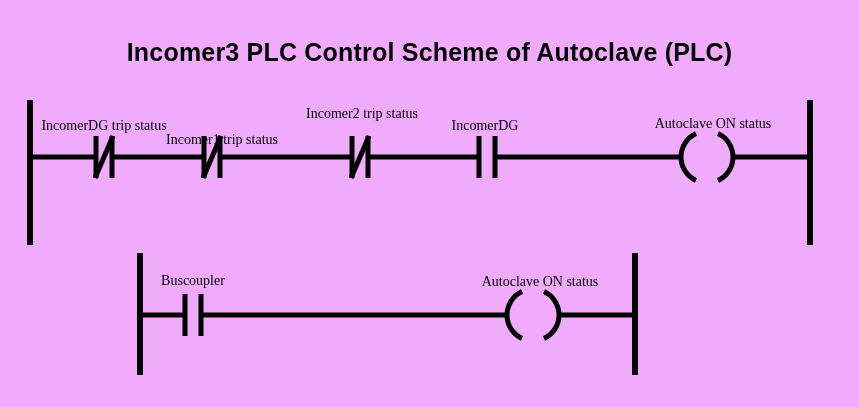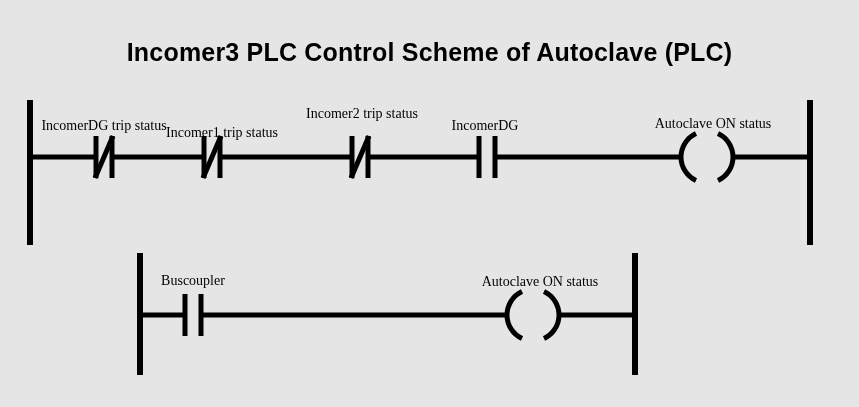--- a/index.html
+++ b/index.html
@@ -4,21 +4,21 @@
 <style>
   html, body {
     margin: 0;
     padding: 0;
     background: #ffffff;
   }
   #canvas {
     position: relative;
     width: 859px;
     height: 407px;
-    background: #e5e5e5;
+    background: #f0abfc;
     overflow: hidden;
     font-family: "Liberation Serif", "DejaVu Serif", serif;
   }
   #diagram-title {
     position: absolute;
     left: 0;
     top: 38px;
     width: 859px;
     text-align: center;
     font-family: "Liberation Sans", "DejaVu Sans", sans-serif;
@@ -98,21 +98,21 @@
             <path d="M 522 291.44156202122053 A 26 26 0 0 0 522 338.55843797877947" fill="none" stroke="#000000" stroke-width="5" stroke-linecap="butt"></path>
             <path d="M 544 291.44156202122053 A 26 26 0 0 1 544 338.55843797877947" fill="none" stroke="#000000" stroke-width="5" stroke-linecap="butt"></path>
           </g>
           <line x1="559" y1="315" x2="635" y2="315" stroke="#000000" stroke-width="5" stroke-linecap="butt"></line>
         </g>
       </g>
   </svg>
 
   <div id="label-layer">
       <div class="elem-label" style="left: 104px; top: 118px;">IncomerDG trip status</div>
-      <div class="elem-label" style="left: 222px; top: 125px; text-align: right;">Incomer1 trip status</div>
+      <div class="elem-label" style="left: 222px; top: 132px; text-align: right;">Incomer1 trip status</div>
       <div class="elem-label" style="left: 362px; top: 106px;">Incomer2 trip status</div>
       <div class="elem-label" style="left: 485px; top: 118px;">IncomerDG</div>
       <div class="elem-label" style="left: 713px; top: 116px;">Autoclave ON status</div>
       <div class="elem-label" style="left: 193px; top: 273px;">Buscoupler</div>
       <div class="elem-label" style="left: 540px; top: 274px;">Autoclave ON status</div>
     </div>
 
 </div>
 
 </body></html>

